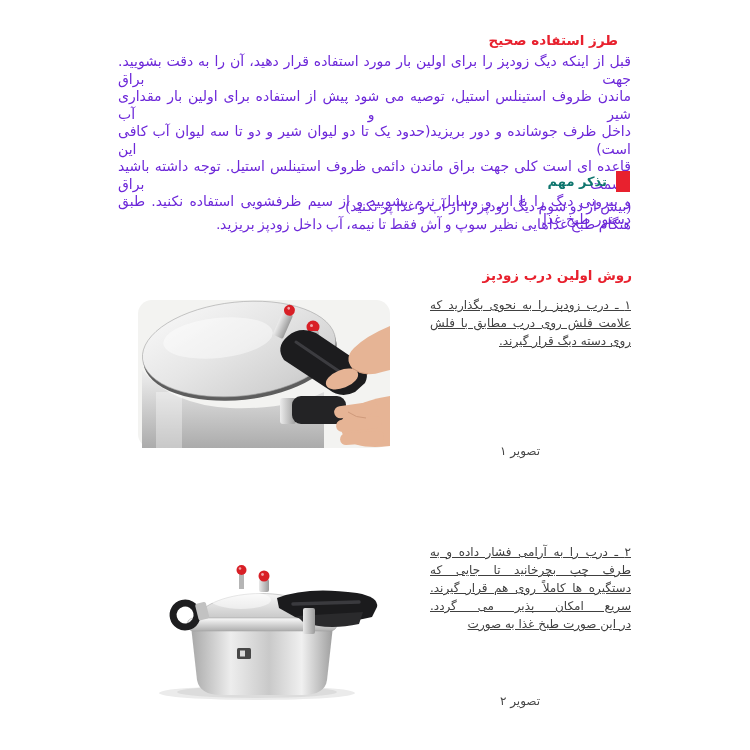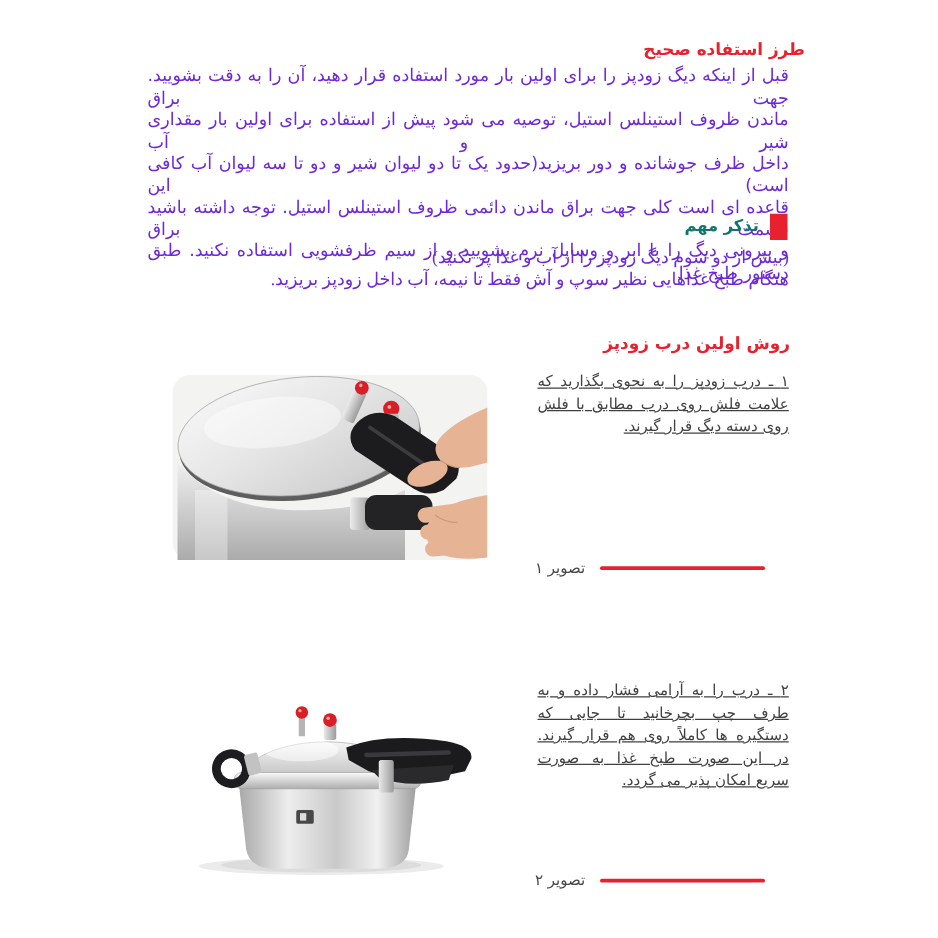--- a/index.html
+++ b/index.html
@@ -13,29 +13,29 @@
     color:#e8212e;font-size:13.5px;font-weight:bold;text-align:right;line-height:20px;
   }
   .body-text{color:#6d28d9;font-size:14px;line-height:17.5px;}
   .jblock div{text-align:justify;text-align-last:justify;}
   .jblock div:last-child{text-align-last:right;}
   .rblock div{text-align:right;font-family:Liberation Serif, serif;}
   .step-text{color:#404040;font-size:12px;line-height:18px;text-decoration:underline;}
   .note-row{display:flex;flex-direction:row-reverse;align-items:center;gap:9px;}
   .note-square{width:14px;height:21px;background:#e8212e;flex:0 0 auto;}
   .note-title{color:#0f766e;font-size:13px;font-weight:bold;}
-  .caption-row{display:flex;align-items:center;gap:12px;direction:ltr;}
+  .caption-row{display:flex;align-items:center;gap:12px;direction:ltr;flex-direction:column;}
   .caption-text{color:#474747;font-size:12px;white-space:nowrap;direction:rtl;}
   .caption-line{flex:1;height:3px;background:#e8212e;border-radius:2px;}
   .fig{line-height:0;}
 </style>
 </head>
 <body>
 
-<div class="abs rtl red-heading" style="top:30px;right:106px;margin-left:24px;">طرز استفاده صحیح</div>
+<div class="abs rtl red-heading" style="top:30px;right:132px;margin-left:24px;">طرز استفاده صحیح</div>
 
 <div class="abs rtl body-text jblock" style="top:53px;right:119px;width:513px;">
     <div>قبل از اینکه دیگ زودپز را برای اولین بار مورد استفاده قرار دهید، آن را به دقت بشویید. جهت براق</div>
     <div>ماندن ظروف استینلس استیل، توصیه می شود پیش از استفاده برای اولین بار مقداری شیر و آب</div>
     <div>داخل ظرف جوشانده و دور بریزید(حدود یک تا دو لیوان شیر و دو تا سه لیوان آب کافی است) این</div>
     <div>قاعده ای است کلی جهت براق ماندن دائمی ظروف استینلس استیل. توجه داشته باشید قسمت براق</div>
     <div>و بیرونی دیگ را با ابر و وسایل نرم بشویید و از سیم ظرفشویی استفاده نکنید. طبق دستور طبخ غذا</div>
   </div>
 
 <div class="abs note-row" style="top:171px;right:120px;">
@@ -115,22 +115,22 @@
 
 <div class="abs caption-row" style="left:428px;top:444px;width:184px;height:20px;">
   <span class="caption-text">تصویر ۱</span>
   <div class="caption-line"></div>
 </div>
 
 <div class="abs rtl step-text jblock" style="top:543px;right:119px;width:201px;">
     <div>۲ ـ درب را به آرامی فشار داده و به</div>
     <div>طرف چپ بچرخانید تا جایی که</div>
     <div>دستگیره ها کاملاً روی هم قرار گیرند.</div>
+    <div>سریع امکان پذیر می گردد.</div>
     <div>در این صورت طبخ غذا به صورت</div>
-    <div>سریع امکان پذیر می گردد.</div>
   </div>
 
 <div class="abs fig" style="left:155px;top:542px;">
   <svg width="240" height="160" viewBox="0 0 240 160" xmlns="http://www.w3.org/2000/svg">
     <defs>
       <linearGradient id="f2body" x1="0" y1="0" x2="1" y2="0">
         <stop offset="0" stop-color="#a8a8a8"></stop>
           <stop offset="0.28" stop-color="#ededed"></stop>
         <stop offset="0.55" stop-color="#c9c9c9"></stop>
           <stop offset="0.78" stop-color="#f0f0f0"></stop>

